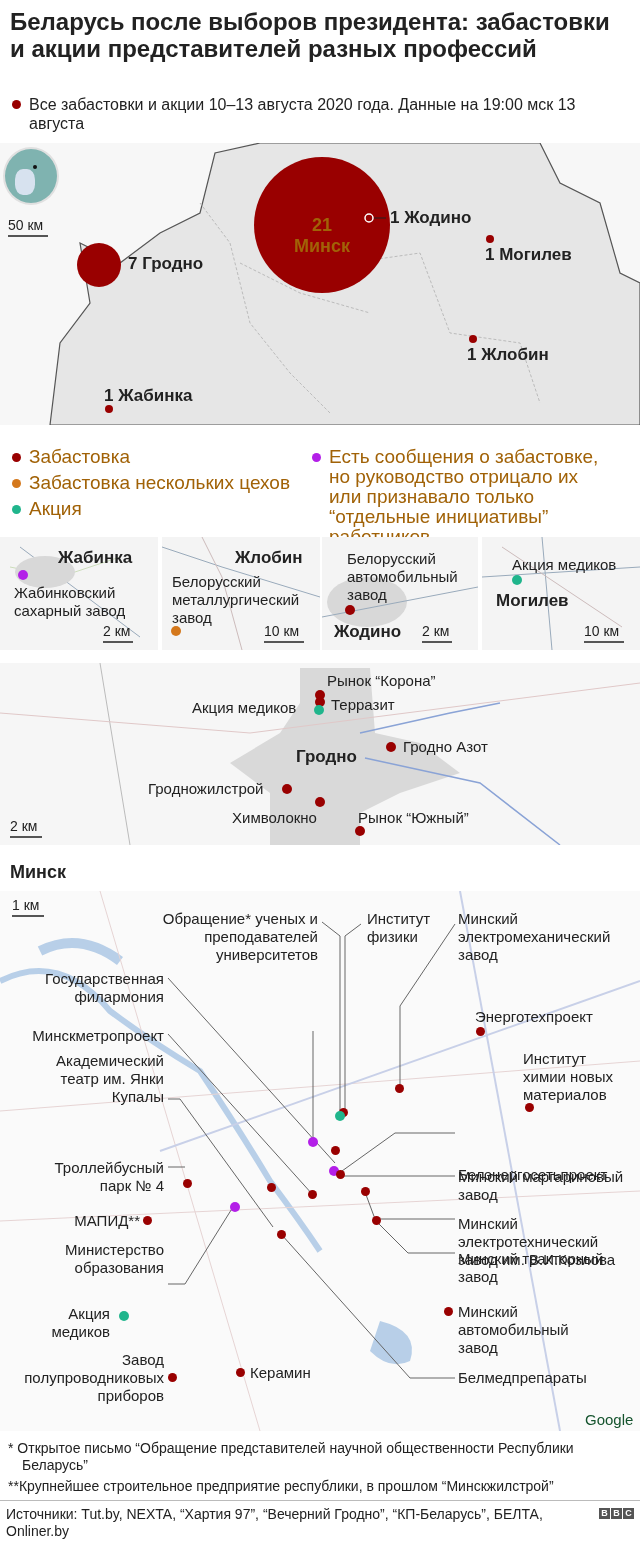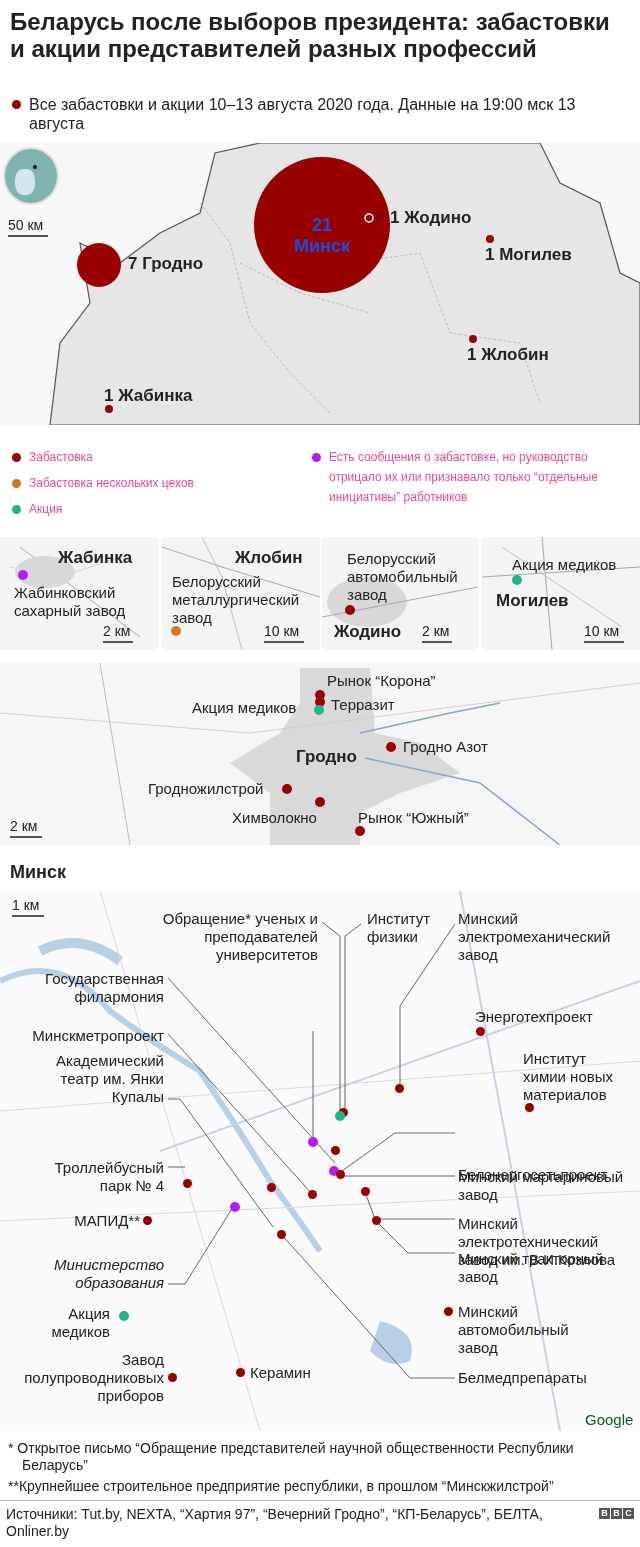--- a/index.html
+++ b/index.html
@@ -13,21 +13,21 @@
   .lbl.bold { font-weight: bold; font-size: 17px; }
   .lbl.right { text-align: right; }
   .pt { position: absolute; border-radius: 50%; }
   .pt.red { background: #990000; }
   .pt.orange { background: #d4781c; }
   .pt.teal { background: #20b58c; }
   .pt.purple { background: #b31fe8; }
   .scale { position: absolute; font-size: 14px; color: #222; }
   .scale .bar { display: block; height: 2px; background: #555; margin-top: 2px; }
   .legend { position: absolute; top: 445px; left: 0; width: 640px; height: 85px; }
-  .leg-item { position: absolute; font-size: 12px; line-height: 20px; padding-left: 17px; color: #ec4899; }
+  .leg-item { position: absolute; font-size: 19px; line-height: 20px; padding-left: 17px; color: #a16207; }
   .leg-item .dot { position: absolute; left: 0; top: 6px; width: 9px; height: 9px; border-radius: 50%; }
   .section-h { position: absolute; left: 10px; font-size: 18px; font-weight: bold; color: #222; }
   .footnote { position: absolute; font-size: 14px; line-height: 17px; color: #222; }
   .rule { position: absolute; left: 0; width: 640px; height: 1px; background: #bbbbbb; }
   .bbc { position: absolute; right: 6px; top: 1508px; display: flex; gap: 1px; }
   .bbc span { display: inline-block; width: 11px; height: 11px; background: #555; color: #fff; font-size: 9px; font-weight: bold; line-height: 11px; text-align: center; }
 </style>
 </head>
 <body>
 
@@ -52,21 +52,21 @@
     <circle cx="473" cy="196" r="4" fill="#990000"></circle>
     <circle cx="109" cy="266" r="4" fill="#990000"></circle>
   </svg>
   <div style="position:absolute;left:3px;top:4px;width:56px;height:58px;border-radius:50%;background:#7fb3b0;border:2px solid #e0e0e0;">
     <div style="position:absolute;left:28px;top:16px;width:4px;height:4px;border-radius:50%;background:#111;"></div>
     <div style="position:absolute;left:10px;top:20px;width:20px;height:26px;background:#eef;border-radius:40%;opacity:.8;"></div>
   </div>
   <div class="scale" style="left:8px;top:74px;width:40px;">
     <span>50 км</span><span class="bar"></span>
   </div>
-  <div class="lbl bold" style="left:282px;top:72px;width:80px;text-align:center;color:#1d4ed8;font-size:18px;line-height:21px;white-space:normal;">
+  <div class="lbl bold" style="left:282px;top:72px;width:80px;text-align:center;color:#a16207;font-size:18px;line-height:21px;white-space:normal;">
     <div>21</div>
     <div>Минск</div>
   </div>
   <div class="lbl bold" style="left:128px;top:112px;">7 Гродно</div>
   <div class="lbl bold" style="left:390px;top:66px;">1 Жодино</div>
   <div class="lbl bold" style="left:485px;top:103px;">1 Могилев</div>
   <div class="lbl bold" style="left:467px;top:203px;">1 Жлобин</div>
   <div class="lbl bold" style="left:104px;top:244px;">1 Жабинка</div>
 </div>
 
@@ -204,21 +204,21 @@
   <div class="lbl" style="left:458px;top:19px;width:180px;white-space:normal;">Минский электромеханический завод</div>
   <div class="lbl" style="left:475px;top:117px;">Энерготехпроект</div>
   <div class="lbl right" style="left:10px;top:136px;width:154px;">Минскметропроект</div>
   <div class="lbl right" style="left:20px;top:161px;width:144px;white-space:normal;">Академический театр им. Янки Купалы</div>
   <div class="lbl" style="left:523px;top:159px;width:110px;white-space:normal;">Институт химии новых материалов</div>
   <div class="lbl" style="left:458px;top:232px;width:180px;white-space:normal;margin-top:45px;">Минский маргариновый завод</div>
   <div class="lbl" style="left:458px;top:275px;">Белэнергосетьпроект</div>
   <div class="lbl right" style="left:20px;top:268px;width:144px;white-space:normal;">Троллейбусный парк № 4</div>
   <div class="lbl right" style="left:40px;top:321px;width:100px;">МАПИД**</div>
   <div class="lbl" style="left:458px;top:308px;width:180px;white-space:normal;margin-top:16px;">Минский электротехнический завод им. В.И.Козлова</div>
-  <div class="lbl right" style="left:20px;top:365px;width:144px;white-space:normal;font-style:italic;">Министерство образования</div>
+  <div class="lbl right" style="left:20px;top:350px;width:144px;white-space:normal;">Министерство образования</div>
   <div class="lbl" style="left:458px;top:359px;width:170px;white-space:normal;">Минский тракторный завод</div>
   <div class="lbl right" style="left:40px;top:414px;width:70px;white-space:normal;">Акция медиков</div>
   <div class="lbl" style="left:458px;top:412px;width:130px;white-space:normal;">Минский автомобильный завод</div>
   <div class="lbl right" style="left:5px;top:460px;width:159px;white-space:normal;">Завод полупроводниковых приборов</div>
   <div class="lbl" style="left:250px;top:473px;">Керамин</div>
   <div class="lbl" style="left:458px;top:478px;">Белмедпрепараты</div>
   <div class="lbl" style="left:585px;top:520px;color:#14532d;">Google</div>
 </div>
 
 <div class="footnote" style="left:8px;top:1440px;width:580px;padding-left:14px;text-indent:-14px;">*  Открытое письмо “Обращение представителей научной общественности Республики Беларусь”</div>

